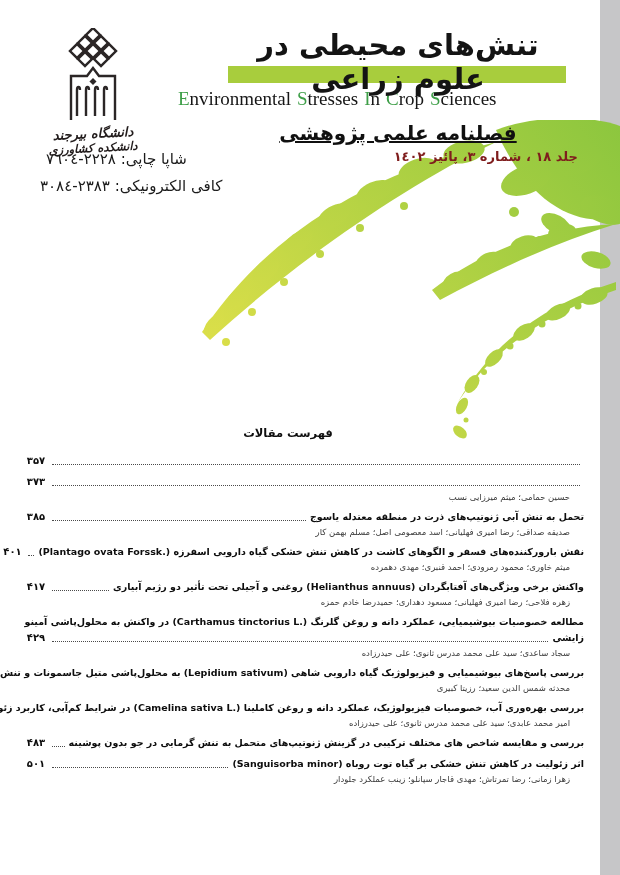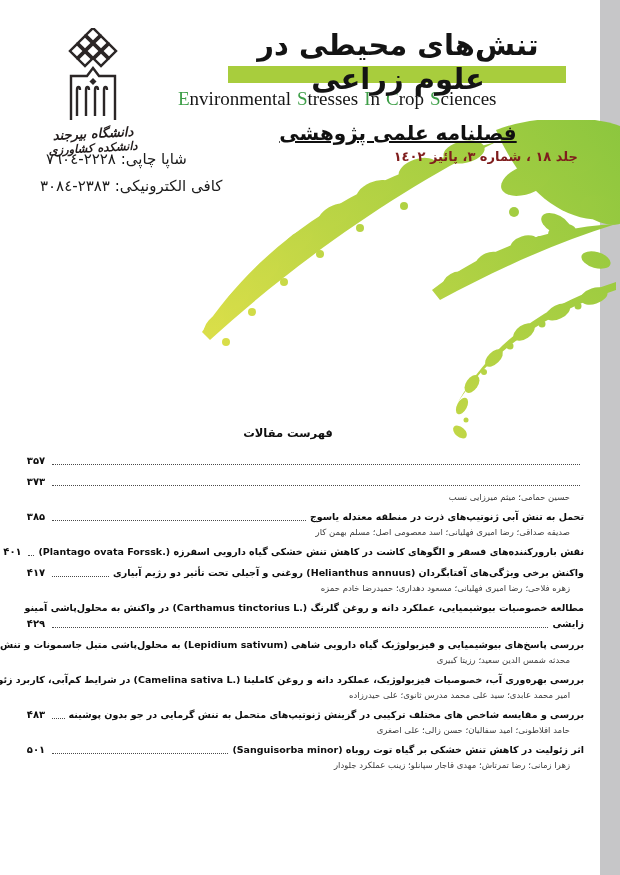--- a/index.html
+++ b/index.html
@@ -182,38 +182,40 @@
         </div>
       <div class="authors">صدیقه صداقی؛ رضا امیری فهلیانی؛ اسد معصومی اصل؛ مسلم بهمن کار</div>
     </div>
 
     <div class="entry">
       <div class="trow">
           <span class="t">نقش بارورکننده‌های فسفر و الگوهای کاشت در کاهش تنش خشکی گیاه دارویی اسفرزه (.Plantago ovata Forssk)</span>
           <span class="dots"></span>
           <span class="pg">۴۰۱</span>
         </div>
+      <div class="authors">میثم خاوری؛ محمود رمرودی؛ احمد قنبری؛ مهدی دهمرده</div>
     </div>
 
     <div class="entry">
       <div class="trow">
           <span class="t">واکنش برخی ویژگی‌های آفتابگردان (Helianthus annuus) روغنی و آجیلی تحت تأثیر دو رژیم آبیاری</span>
           <span class="dots"></span>
           <span class="pg">۴۱۷</span>
         </div>
       <div class="authors">زهره فلاحی؛ رضا امیری فهلیانی؛ مسعود دهداری؛ حمیدرضا خادم حمزه</div>
     </div>
 
     <div class="entry">
       <div class="tfull">مطالعه خصوصیات بیوشیمیایی، عملکرد دانه و روغن گلرنگ (.Carthamus tinctorius L) در واکنش به محلول‌پاشی آمینواسید، آهن و اوره در شرایط قطع آبیاری در مرحله</div>
       <div class="trow">
           <span class="t">زایشی</span>
           <span class="dots"></span>
           <span class="pg">۴۲۹</span>
         </div>
+      <div class="authors">سجاد ساعدی؛ سید علی محمد مدرس ثانوی؛ علی حیدرزاده</div>
     </div>
 
     <div class="entry">
       <div class="trow">
           <span class="t">بررسی پاسخ‌های بیوشیمیایی و فیزیولوژیک گیاه دارویی شاهی (Lepidium sativum) به محلول‌پاشی متیل جاسمونات و تنش کم آبی</span>
         </div>
       <div class="authors">محدثه شمس الدین سعید؛ رزیتا کبیری</div>
     </div>
 
     <div class="entry">
@@ -222,21 +224,20 @@
         </div>
       <div class="authors">امیر محمد عابدی؛ سید علی محمد مدرس ثانوی؛ علی حیدرزاده</div>
     </div>
 
     <div class="entry">
       <div class="trow">
           <span class="t">بررسی و مقایسه شاخص های مختلف ترکیبی در گزینش ژنوتیپ‌های متحمل به تنش گرمایی در جو بدون پوشینه</span>
           <span class="dots"></span>
           <span class="pg">۴۸۳</span>
         </div>
-      <div class="authors">حامد افلاطونی؛ امید سفالیان؛ حسن زالی؛ علی اصغری</div>
     </div>
 
     <div class="entry">
       <div class="trow">
           <span class="t">اثر زئولیت در کاهش تنش خشکی بر گیاه توت روباه (Sanguisorba minor)</span>
           <span class="dots"></span>
           <span class="pg">۵۰۱</span>
         </div>
       <div class="authors">زهرا زمانی؛ رضا تمرتاش؛ مهدی قاجار سپانلو؛ زینب عملکرد جلودار</div>
     </div>

